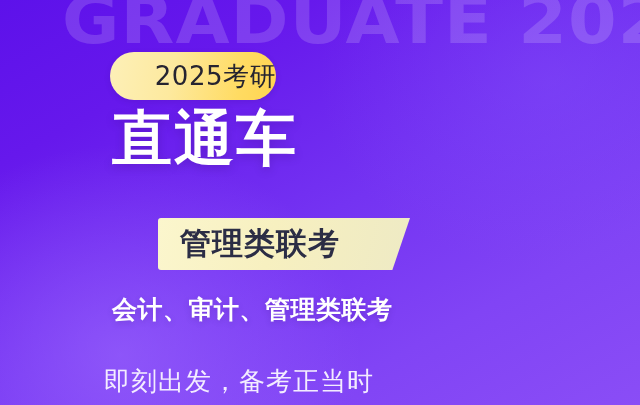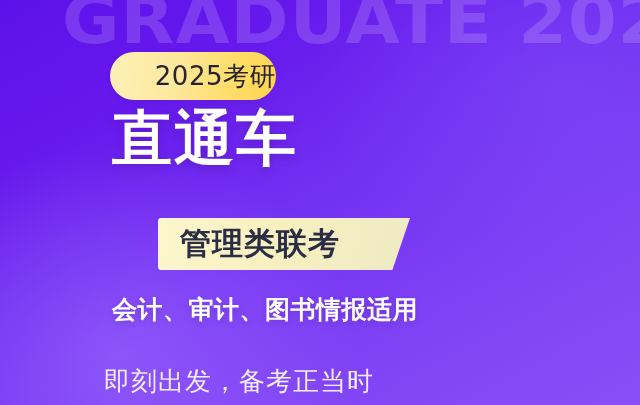--- a/index.html
+++ b/index.html
@@ -166,17 +166,17 @@
   <div class="badge">
     <span class="badge-text">2025考研</span>
   </div>
 
   <div class="main-title">直通车</div>
 
   <div class="banner">
     <span class="banner-text">管理类联考</span>
   </div>
 
-  <div class="subtitle">会计、审计、图书情报适用</div>
+  <div class="subtitle">会计、审计、管理类联考</div>
 
   <div class="tagline">即刻出发，备考正当时</div>
 
 </div>
 
 </body></html>

